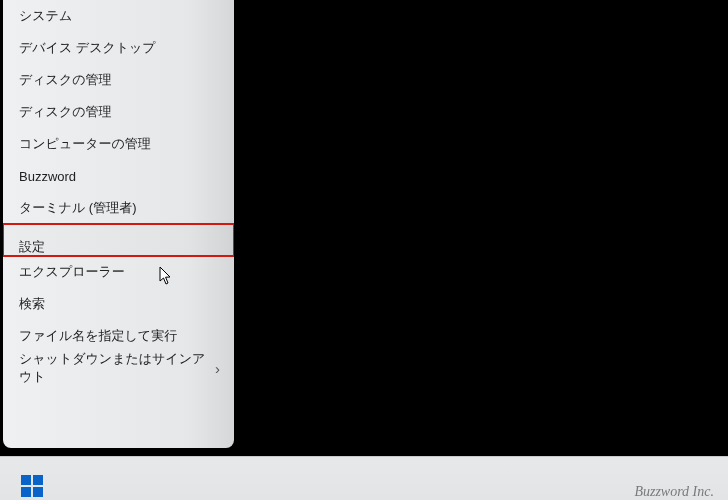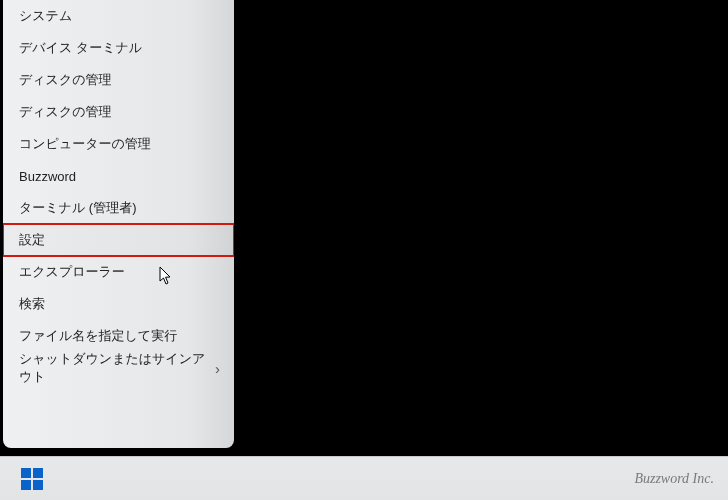--- a/index.html
+++ b/index.html
@@ -10,21 +10,21 @@
     height: 500px;
     background: #000;
   }
   .taskbar {
     position: absolute;
     left: 0; right: 0; bottom: 0;
     height: 44px;
     background: linear-gradient(#e7e8ea, #e3e4e6);
     border-top: 1px solid #c9cacc;
     display: flex;
-    align-items: center;
+    align-items: flex-end;
     justify-content: space-between;
     padding: 0 14px 0 18px;
   }
   .start-btn {
     width: 28px; height: 28px;
     display: flex; align-items: center; justify-content: center;
     cursor: pointer;
   }
   .start-logo {
     width: 22px; height: 22px;
@@ -71,41 +71,42 @@
     position: absolute;
     right: 14px;
     color: #555;
     font-size: 15px;
   }
   .menu-item.highlighted {
     outline: 2px solid #d11a0f;
     outline-offset: -1px;
     background: rgba(0,0,0,0.015);
     z-index: 2;
+    align-items: flex-end;
   }
   .cursor {
     position: absolute;
     left: 159px;
     top: 266px;
     width: 14px; height: 20px;
     pointer-events: none;
     z-index: 10;
   }
 </style>
 </head>
 <body>
 
 <div class="screen">
 
   <div class="context-menu" id="context-menu">
       <div class="menu-item">
         <span>システム</span>
       </div>
       <div class="menu-item">
-        <span>デバイス ターミナル</span>
+        <span>デバイス デスクトップ</span>
       </div>
       <div class="menu-item">
         <span>ディスクの管理</span>
       </div>
       <div class="menu-item">
         <span>ディスクの管理</span>
       </div>
       <div class="menu-item">
         <span>コンピューターの管理</span>
       </div>

